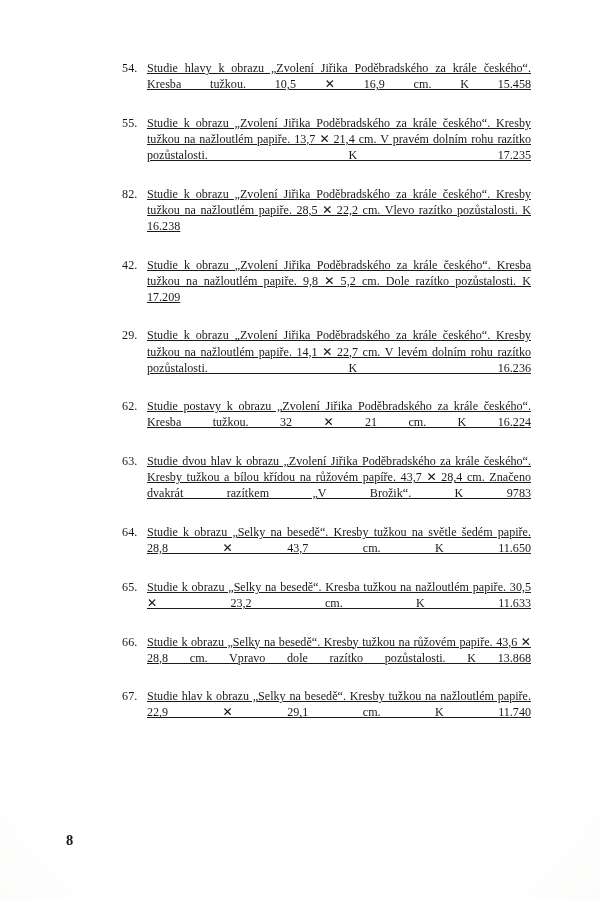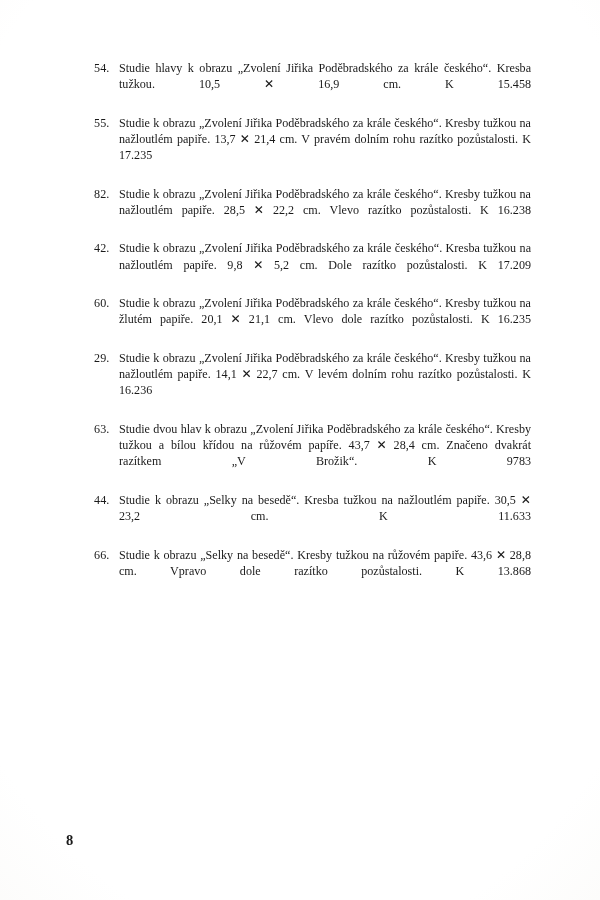--- a/index.html
+++ b/index.html
@@ -33,27 +33,29 @@
     align-items: flex-start;
     margin-bottom: 6.5px;
     font-size: 12.1px;
     line-height: 16.1px;
   }
   .entry-number {
     flex: 0 0 auto;
     width: 25px;
     text-align: left;
     letter-spacing: 0.1px;
+    margin-left: 28px;
   }
   .entry-text {
     flex: 1 1 auto;
     text-align: justify;
     text-justify: inter-word;
     word-spacing: 0.2px;
     hyphens: none;
+    text-decoration: underline;
   }
   
   .entry-text::after {
     content: "";
     display: inline-block;
     width: 100%;
   }
   #page-number {
     position: absolute;
     left: 66px;
@@ -79,35 +81,43 @@
   </div>
   <div class="entry">
     <span class="entry-number">82.</span>
     <span class="entry-text">Studie k obrazu „Zvolení Jiřika Poděbradského za krále českého“. Kresby tužkou na nažloutlém papiře. 28,5 ✕ 22,2 cm. Vlevo razítko pozůstalosti. K 16.238</span>
   </div>
   <div class="entry">
     <span class="entry-number">42.</span>
     <span class="entry-text">Studie k obrazu „Zvolení Jiřika Poděbradského za krále českého“. Kresba tužkou na nažloutlém papiře. 9,8 ✕ 5,2 cm. Dole razítko pozůstalosti. K 17.209</span>
   </div>
   <div class="entry">
-    <span class="entry-number">60.</span>
-    <span class="entry-text">Studie k obrazu „Zvolení Jiřika Poděbradského za krále českého“. Kresby tužkou na žlutém papiře. 20,1 ✕ 21,1 cm. Vlevo dole razítko pozůstalosti. K 16.235</span>
+    <span class="entry-number">29.</span>
+    <span class="entry-text">Studie k obrazu „Zvolení Jiřika Poděbradského za krále českého“. Kresby tužkou na nažloutlém papiře. 14,1 ✕ 22,7 cm. V levém dolním rohu razítko pozůstalosti. K 16.236</span>
   </div>
   <div class="entry">
-    <span class="entry-number">29.</span>
-    <span class="entry-text">Studie k obrazu „Zvolení Jiřika Poděbradského za krále českého“. Kresby tužkou na nažloutlém papiře. 14,1 ✕ 22,7 cm. V levém dolním rohu razítko pozůstalosti. K 16.236</span>
+    <span class="entry-number">62.</span>
+    <span class="entry-text">Studie postavy k obrazu „Zvolení Jiřika Poděbradského za krále českého“. Kresba tužkou. 32 ✕ 21 cm. K 16.224</span>
   </div>
   <div class="entry">
     <span class="entry-number">63.</span>
     <span class="entry-text">Studie dvou hlav k obrazu „Zvolení Jiřika Poděbradského za krále českého“. Kresby tužkou a bílou křídou na růžovém papíře. 43,7 ✕ 28,4 cm. Značeno dvakrát razítkem „V Brožik“. K 9783</span>
   </div>
   <div class="entry">
-    <span class="entry-number">44.</span>
+    <span class="entry-number">64.</span>
+    <span class="entry-text">Studie k obrazu „Selky na besedě“. Kresby tužkou na světle šedém papiře. 28,8 ✕ 43,7 cm. K 11.650</span>
+  </div>
+  <div class="entry">
+    <span class="entry-number">65.</span>
     <span class="entry-text">Studie k obrazu „Selky na besedě“. Kresba tužkou na nažloutlém papiře. 30,5 ✕ 23,2 cm. K 11.633</span>
   </div>
   <div class="entry">
     <span class="entry-number">66.</span>
     <span class="entry-text">Studie k obrazu „Selky na besedě“. Kresby tužkou na růžovém papiře. 43,6 ✕ 28,8 cm. Vpravo dole razítko pozůstalosti. K 13.868</span>
+  </div>
+  <div class="entry">
+    <span class="entry-number">67.</span>
+    <span class="entry-text">Studie hlav k obrazu „Selky na besedě“. Kresby tužkou na nažloutlém papiře. 22,9 ✕ 29,1 cm. K 11.740</span>
   </div>
 
 </div>
 
 <div id="page-number">8</div>
 
 </body></html>

